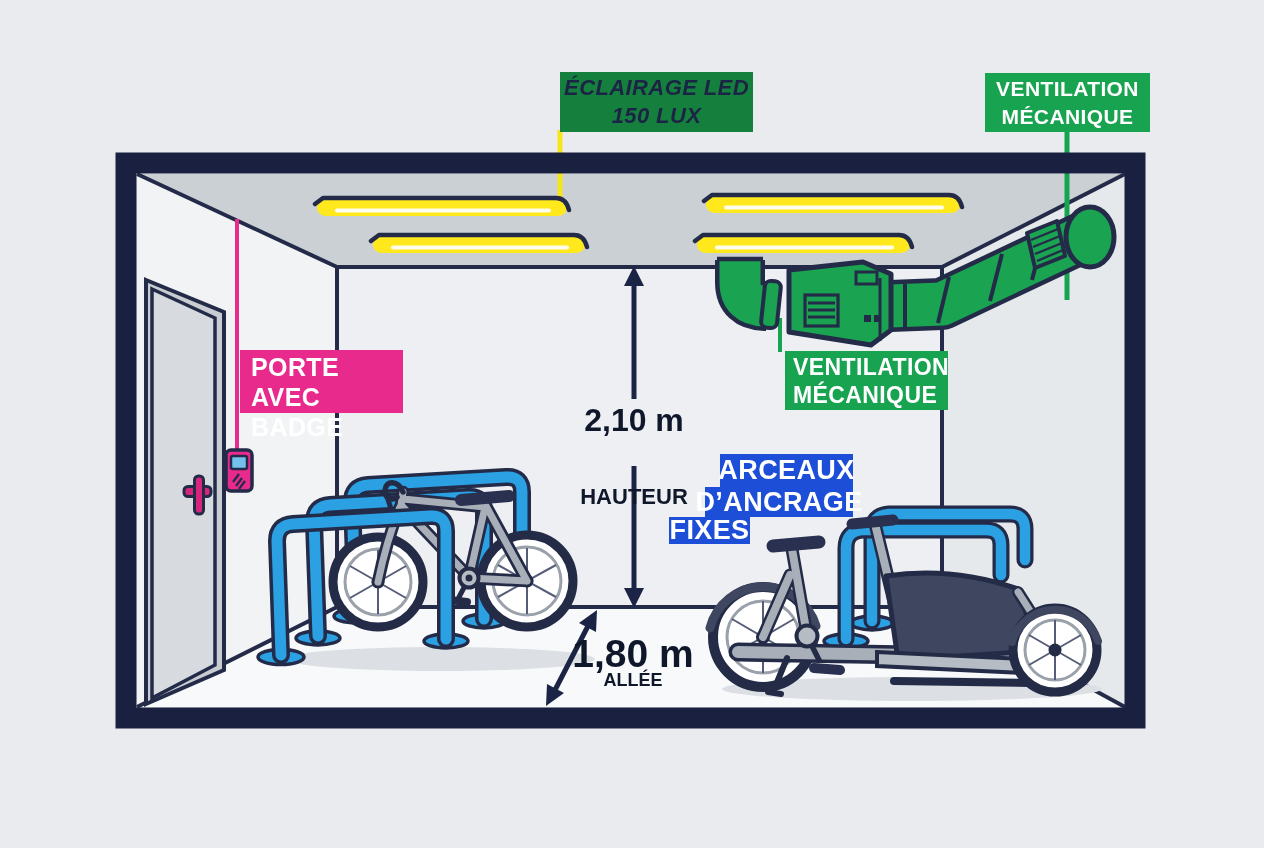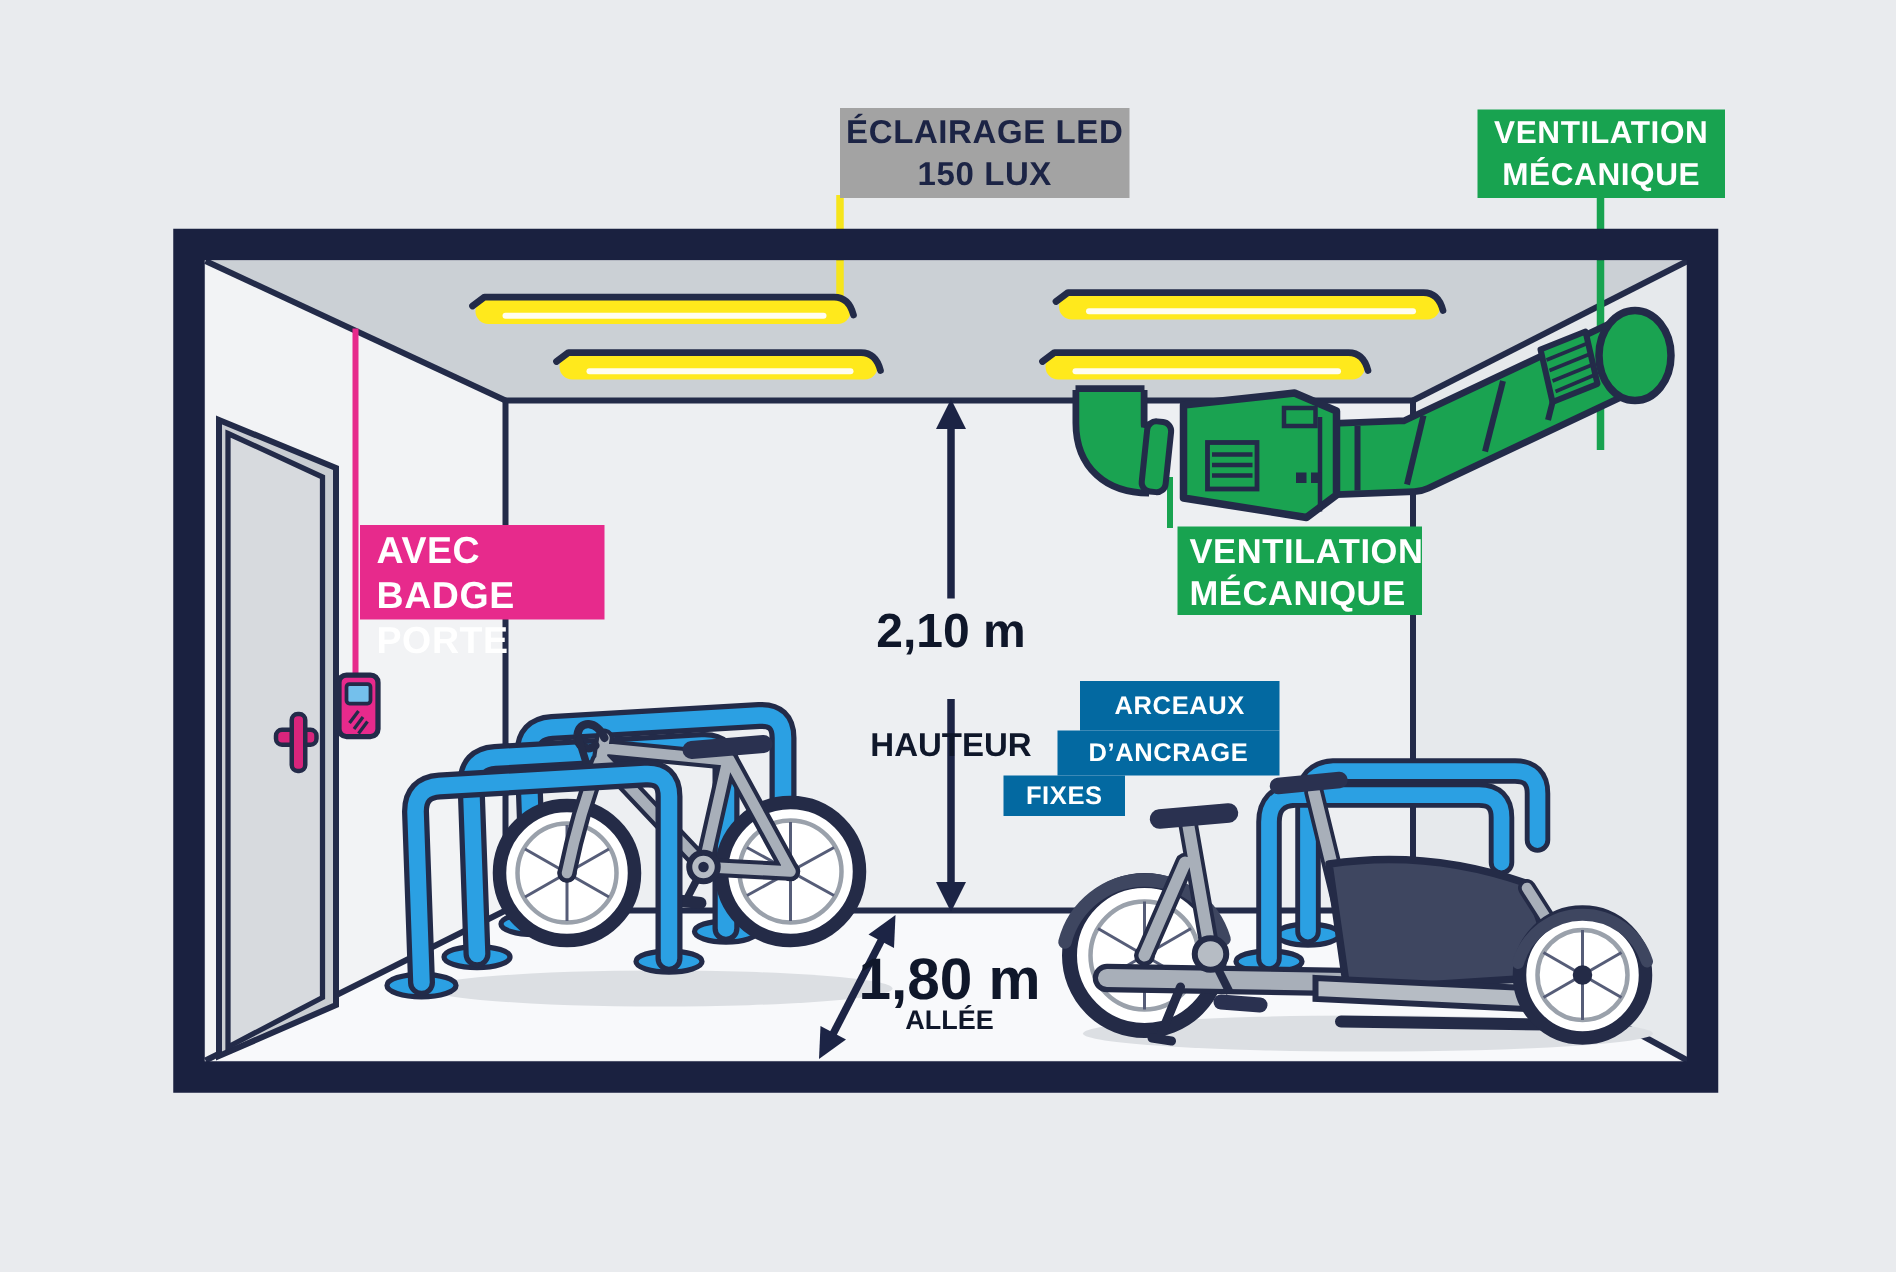--- a/index.html
+++ b/index.html
@@ -1,29 +1,29 @@
 <!DOCTYPE html>
 <html><head>
 <meta charset="utf-8">
 <style>
   html,body{margin:0;padding:0;}
   body{background:#e9ebee;font-family:"Liberation Sans",sans-serif;}
   #canvas{position:relative;width:1264px;height:848px;background:#e9ebee;overflow:hidden;}
   #scene{position:absolute;left:0;top:0;}
   .label{position:absolute;font-weight:700;letter-spacing:.4px;box-sizing:border-box;}
   .label .ln{display:block;}
-  #lbl-eclairage{left:560px;top:72px;width:193px;height:60px;background:#a3a3a3;color:#1c2445;
-    font-size:22px;line-height:28px;text-align:center;padding-top:2px;}
+  #lbl-eclairage{left:560px;top:72px;width:193px;height:60px;background:#15803d;color:#1c2445;
+    font-size:22px;line-height:28px;text-align:center;padding-top:2px;font-style:italic;}
   #lbl-vent-top{left:985px;top:73px;width:165px;height:59px;background:#18a350;color:#fff;
     font-size:21px;line-height:28px;text-align:center;padding-top:2px;}
   #lbl-porte{left:240px;top:350px;width:163px;height:63px;background:#e72a8c;color:#fff;
     font-size:25px;line-height:30px;padding:2px 0 0 11px;}
   #lbl-vent-mid{left:785px;top:351px;width:163px;height:59px;background:#18a350;color:#fff;
     font-size:23px;line-height:28px;padding:2px 0 0 8px;}
-  .arceaux-row{position:absolute;background:#0369a1;color:#fff;font-weight:700;font-size:17px;
+  .arceaux-row{position:absolute;background:#1d4ed8;color:#fff;font-weight:700;font-size:27px;
     display:flex;align-items:center;justify-content:center;letter-spacing:.4px;}
   #arceaux-r1{left:720px;top:454px;width:133px;height:33px;}
   #arceaux-r2{left:705px;top:487px;width:148px;height:30px;text-align:right;}
   #arceaux-r3{left:669px;top:517px;width:81px;height:27px;text-align:center;}
   .dim{position:absolute;color:#0f172a;text-align:center;font-weight:700;}
   #dim-height{left:559px;top:404px;width:150px;}
   #dim-height .val{font-size:32px;line-height:33px;}
   #dim-height .cap{font-size:22px;line-height:23px;margin-top:48px;}
   #dim-aisle{left:558px;top:638px;width:150px;}
   #dim-aisle .val{font-size:39px;line-height:31px;}
@@ -244,22 +244,22 @@
 
 <div class="label" id="lbl-eclairage">
   <span class="ln">ÉCLAIRAGE LED</span>
   <span class="ln">150 LUX</span>
 </div>
 <div class="label" id="lbl-vent-top">
   <span class="ln">VENTILATION</span>
   <span class="ln">MÉCANIQUE</span>
 </div>
 <div class="label" id="lbl-porte">
+  <span class="ln">PORTE</span>
   <span class="ln">AVEC BADGE</span>
-  <span class="ln">PORTE</span>
 </div>
 <div class="label" id="lbl-vent-mid">
   <span class="ln">VENTILATION</span>
   <span class="ln">MÉCANIQUE</span>
 </div>
 <div class="arceaux-row" id="arceaux-r1">ARCEAUX</div>
 <div class="arceaux-row" id="arceaux-r2">D’ANCRAGE</div>
 <div class="arceaux-row" id="arceaux-r3">FIXES</div>
 
 <div class="dim" id="dim-height">

